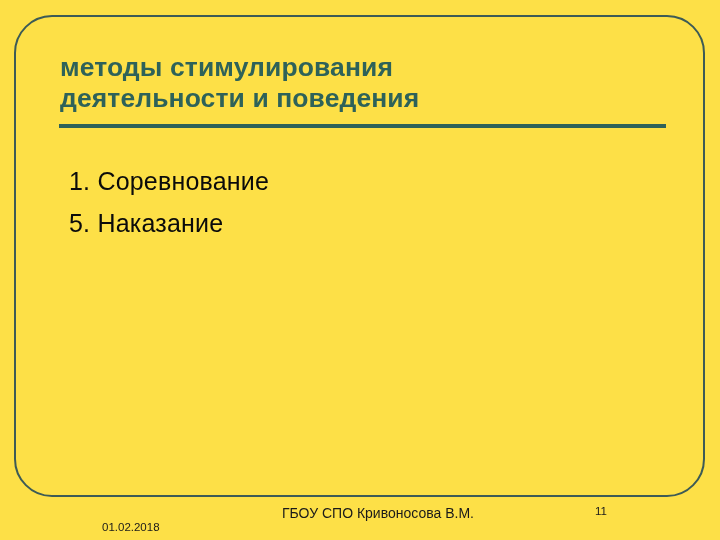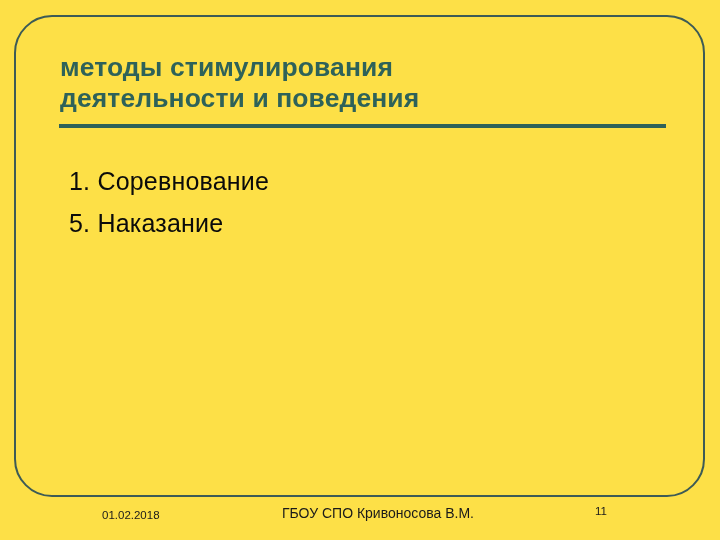--- a/index.html
+++ b/index.html
@@ -83,21 +83,21 @@
     position: absolute;
     left: 14px;
     right: 15px;
     top: 505px;
     height: 22px;
   }
 
   .footer-date {
     position: absolute;
     left: 88px;
-    top: 4px;
+    top: 16px;
     font-size: 11.5px;
     color: #1a1a1a;
     white-space: nowrap;
   }
 
   .footer-center {
     position: absolute;
     left: 268px;
     top: 0;
     font-size: 14px;

